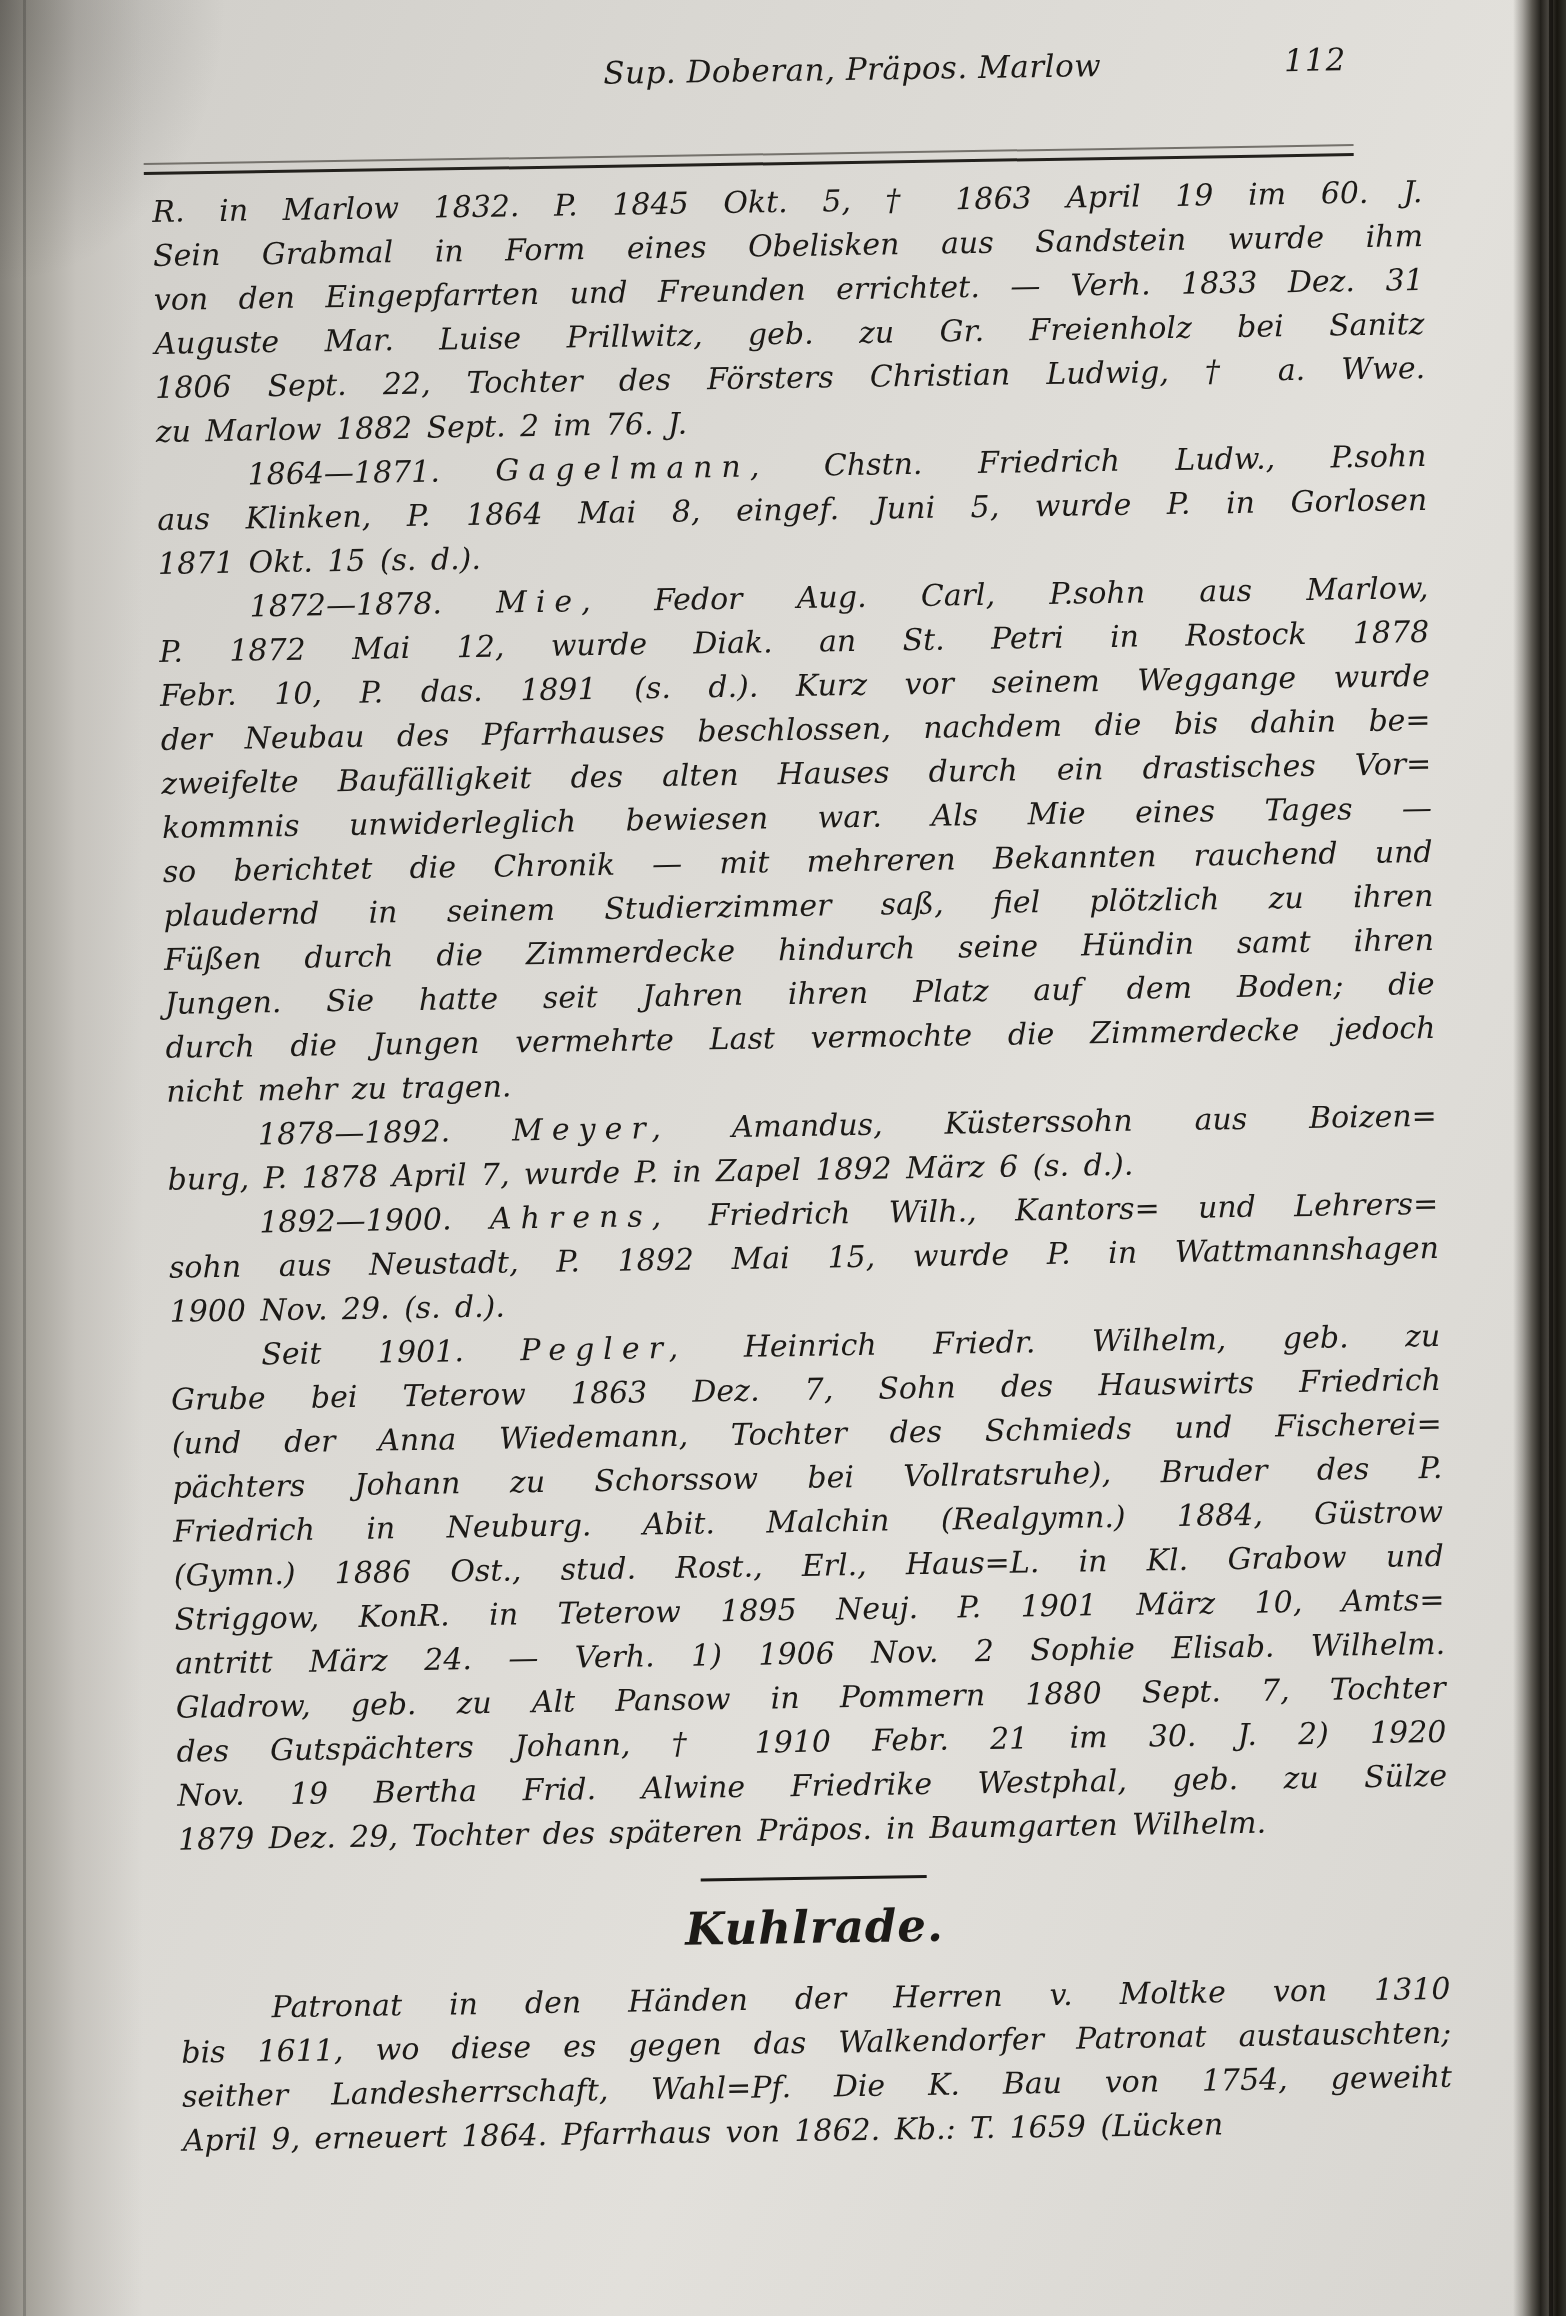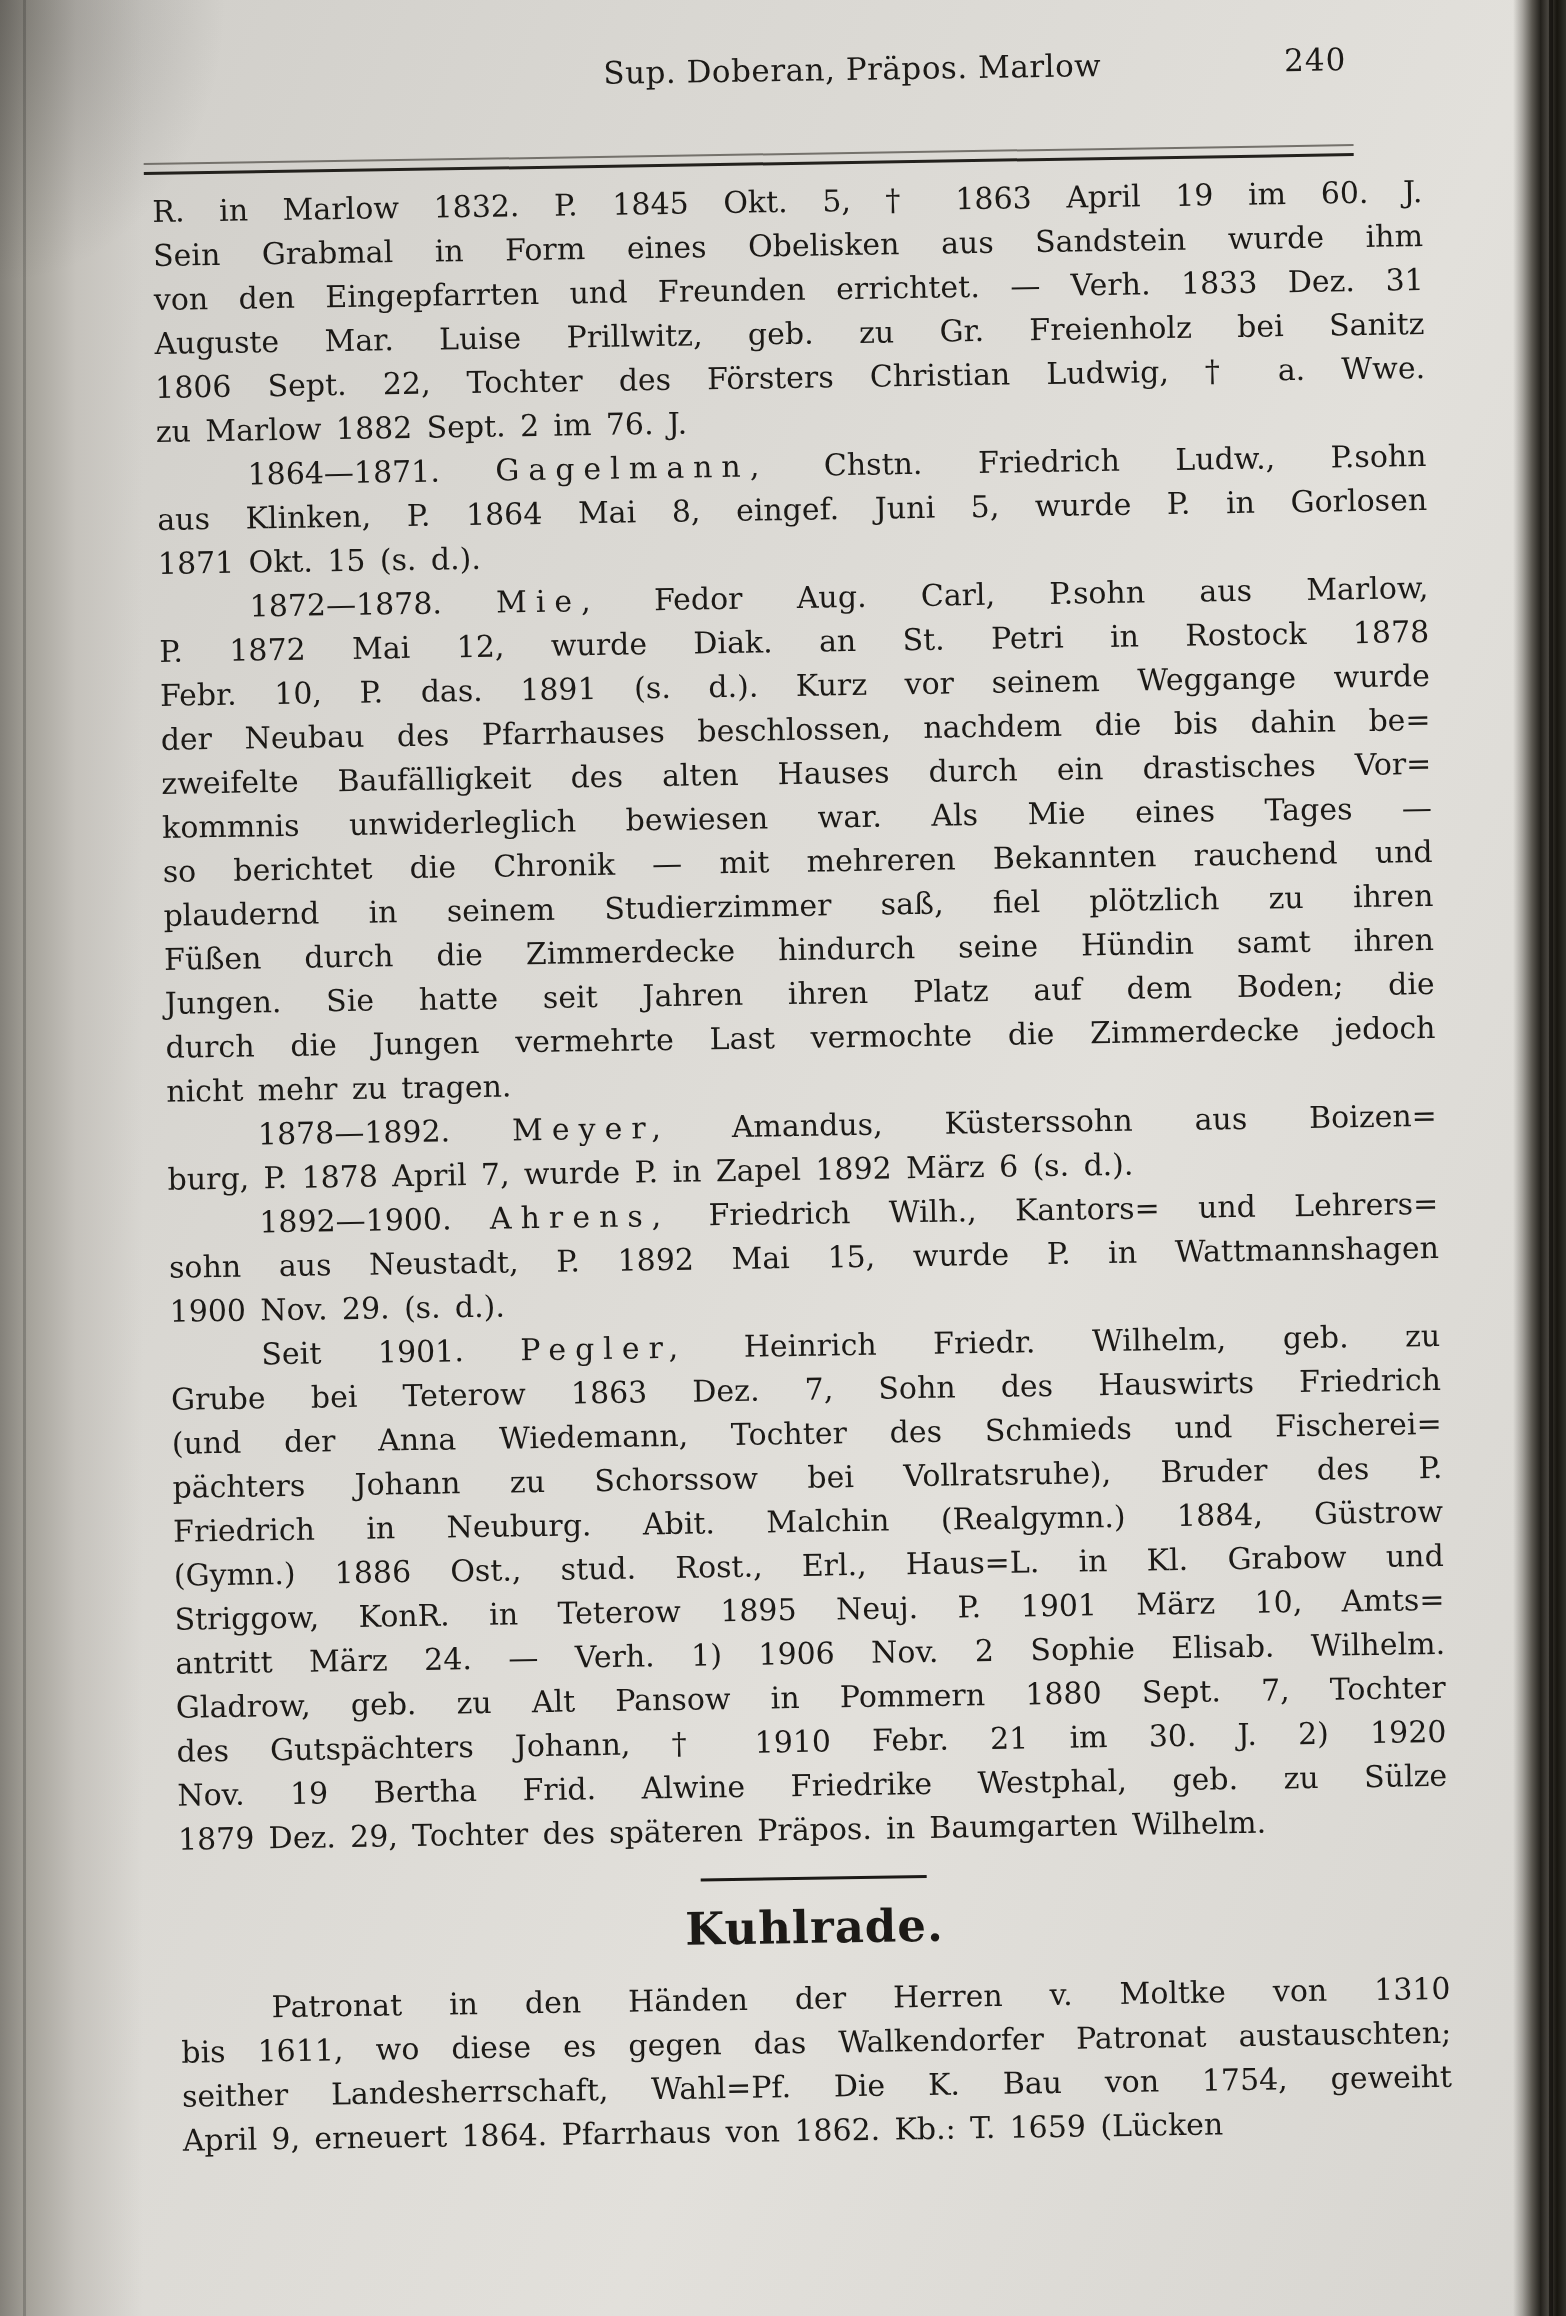--- a/index.html
+++ b/index.html
@@ -5,20 +5,21 @@
   html,body{margin:0;padding:0;}
   body{
     width:1566px;height:2317px;
     background:#55534e;
     font-family:"DejaVu Serif","Liberation Serif",serif;
   }
   .page{
     position:relative;width:1566px;height:2317px;overflow:hidden;
     background:linear-gradient(112deg,#cfcdc8 0%,#d9d7d2 28%,#e2e0db 62%,#d7d5d0 100%);
     color:#1c1a17;
+    font-style:italic;
   }
   
   .left-shade{
     position:absolute;left:0;top:0;bottom:0;width:143px;
     background:linear-gradient(90deg,#84817a 0px,#a5a29a 28.5px,#c5c2bc 76px,rgba(214,212,207,0) 143px);
     pointer-events:none;
   }
   .left-edge-line{
     position:absolute;left:23px;top:0;bottom:0;width:2.9px;
     background:rgba(55,53,49,.28);pointer-events:none;
@@ -73,21 +74,21 @@
 <body>
 
 <div class="page">
   <div class="left-shade"></div>
   <div class="left-edge-line"></div>
   <div class="corner-shadow"></div>
 
   <div class="sheet">
     <div class="header-row">
       <div class="header-title">Sup. Doberan, Präpos. Marlow</div>
-      <div class="page-number">240</div>
+      <div class="page-number">112</div>
     </div>
     <div class="header-rule"></div>
     <div class="body-text">
         <div class="paragraph">
           <div class="line">R. in Marlow 1832. P. 1845 Okt. 5, † 1863 April 19 im 60. J.</div>
           <div class="line">Sein Grabmal in Form eines Obelisken aus Sandstein wurde ihm</div>
           <div class="line">von den Eingepfarrten und Freunden errichtet. — Verh. 1833 Dez. 31</div>
           <div class="line">Auguste Mar. Luise Prillwitz, geb. zu Gr. Freienholz bei Sanitz</div>
           <div class="line">1806 Sept. 22, Tochter des Försters Christian Ludwig, † a. Wwe.</div>
           <div class="line para-end">zu Marlow 1882 Sept. 2 im 76. J.</div>

